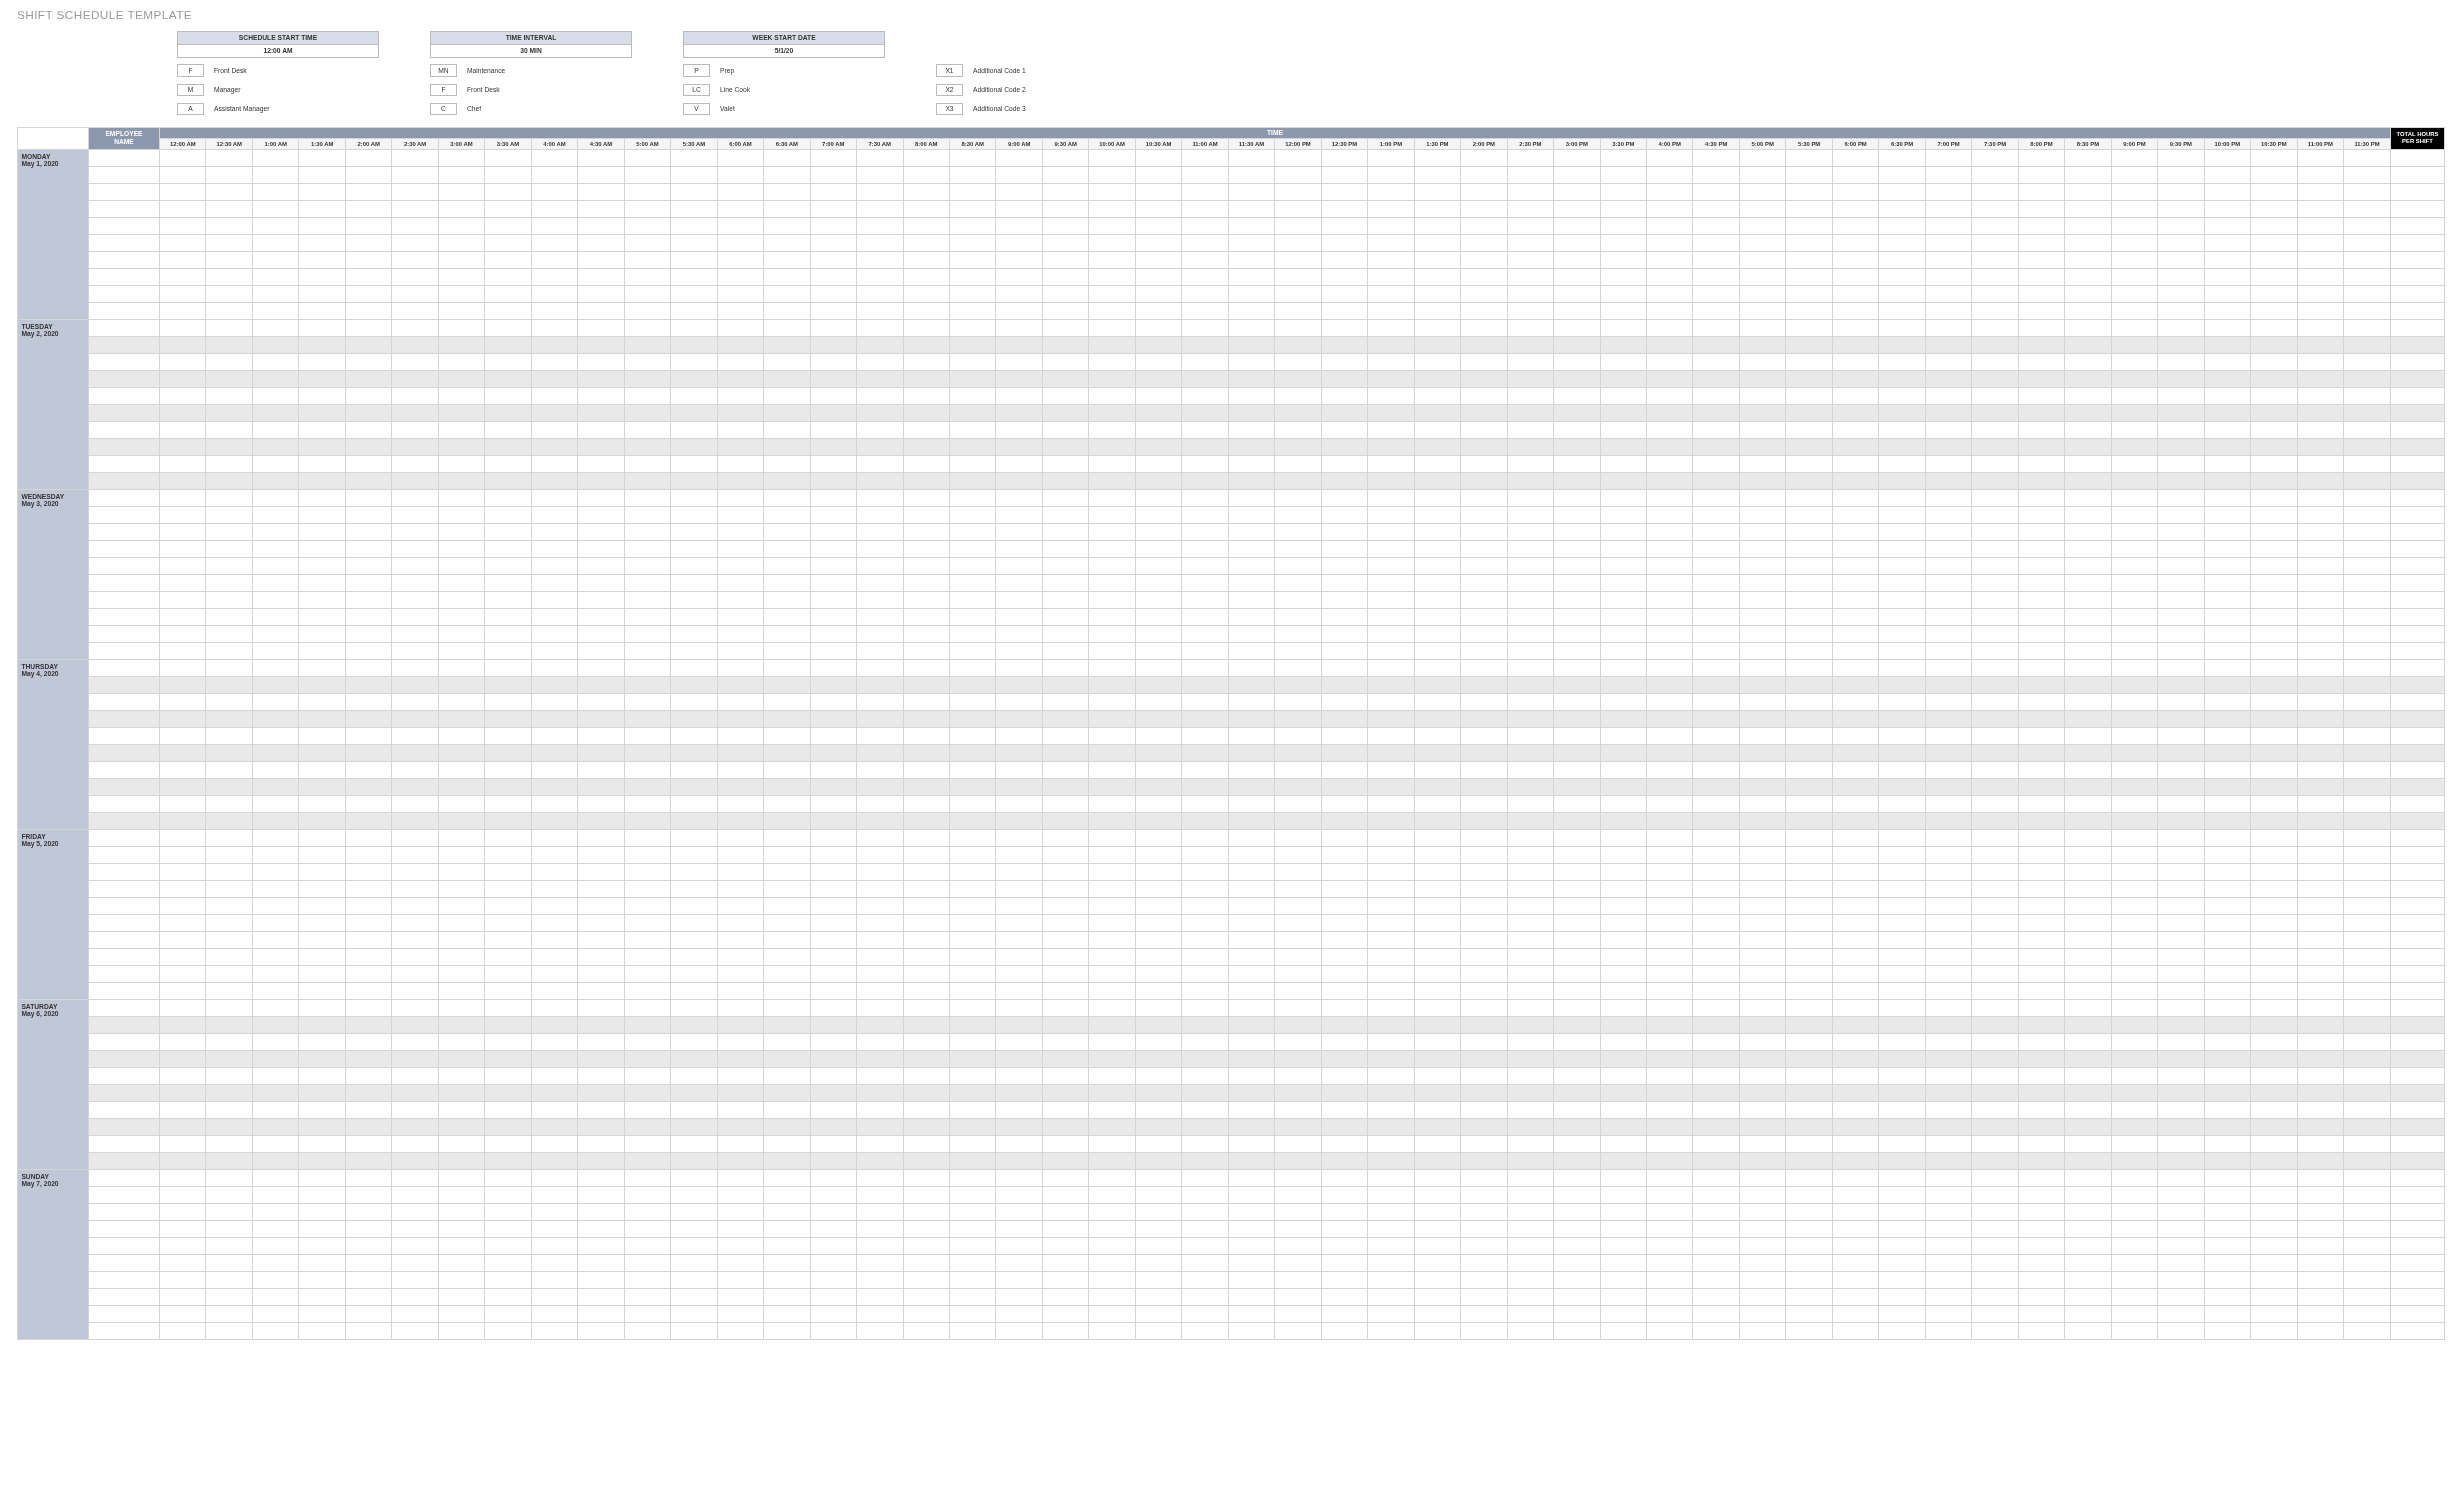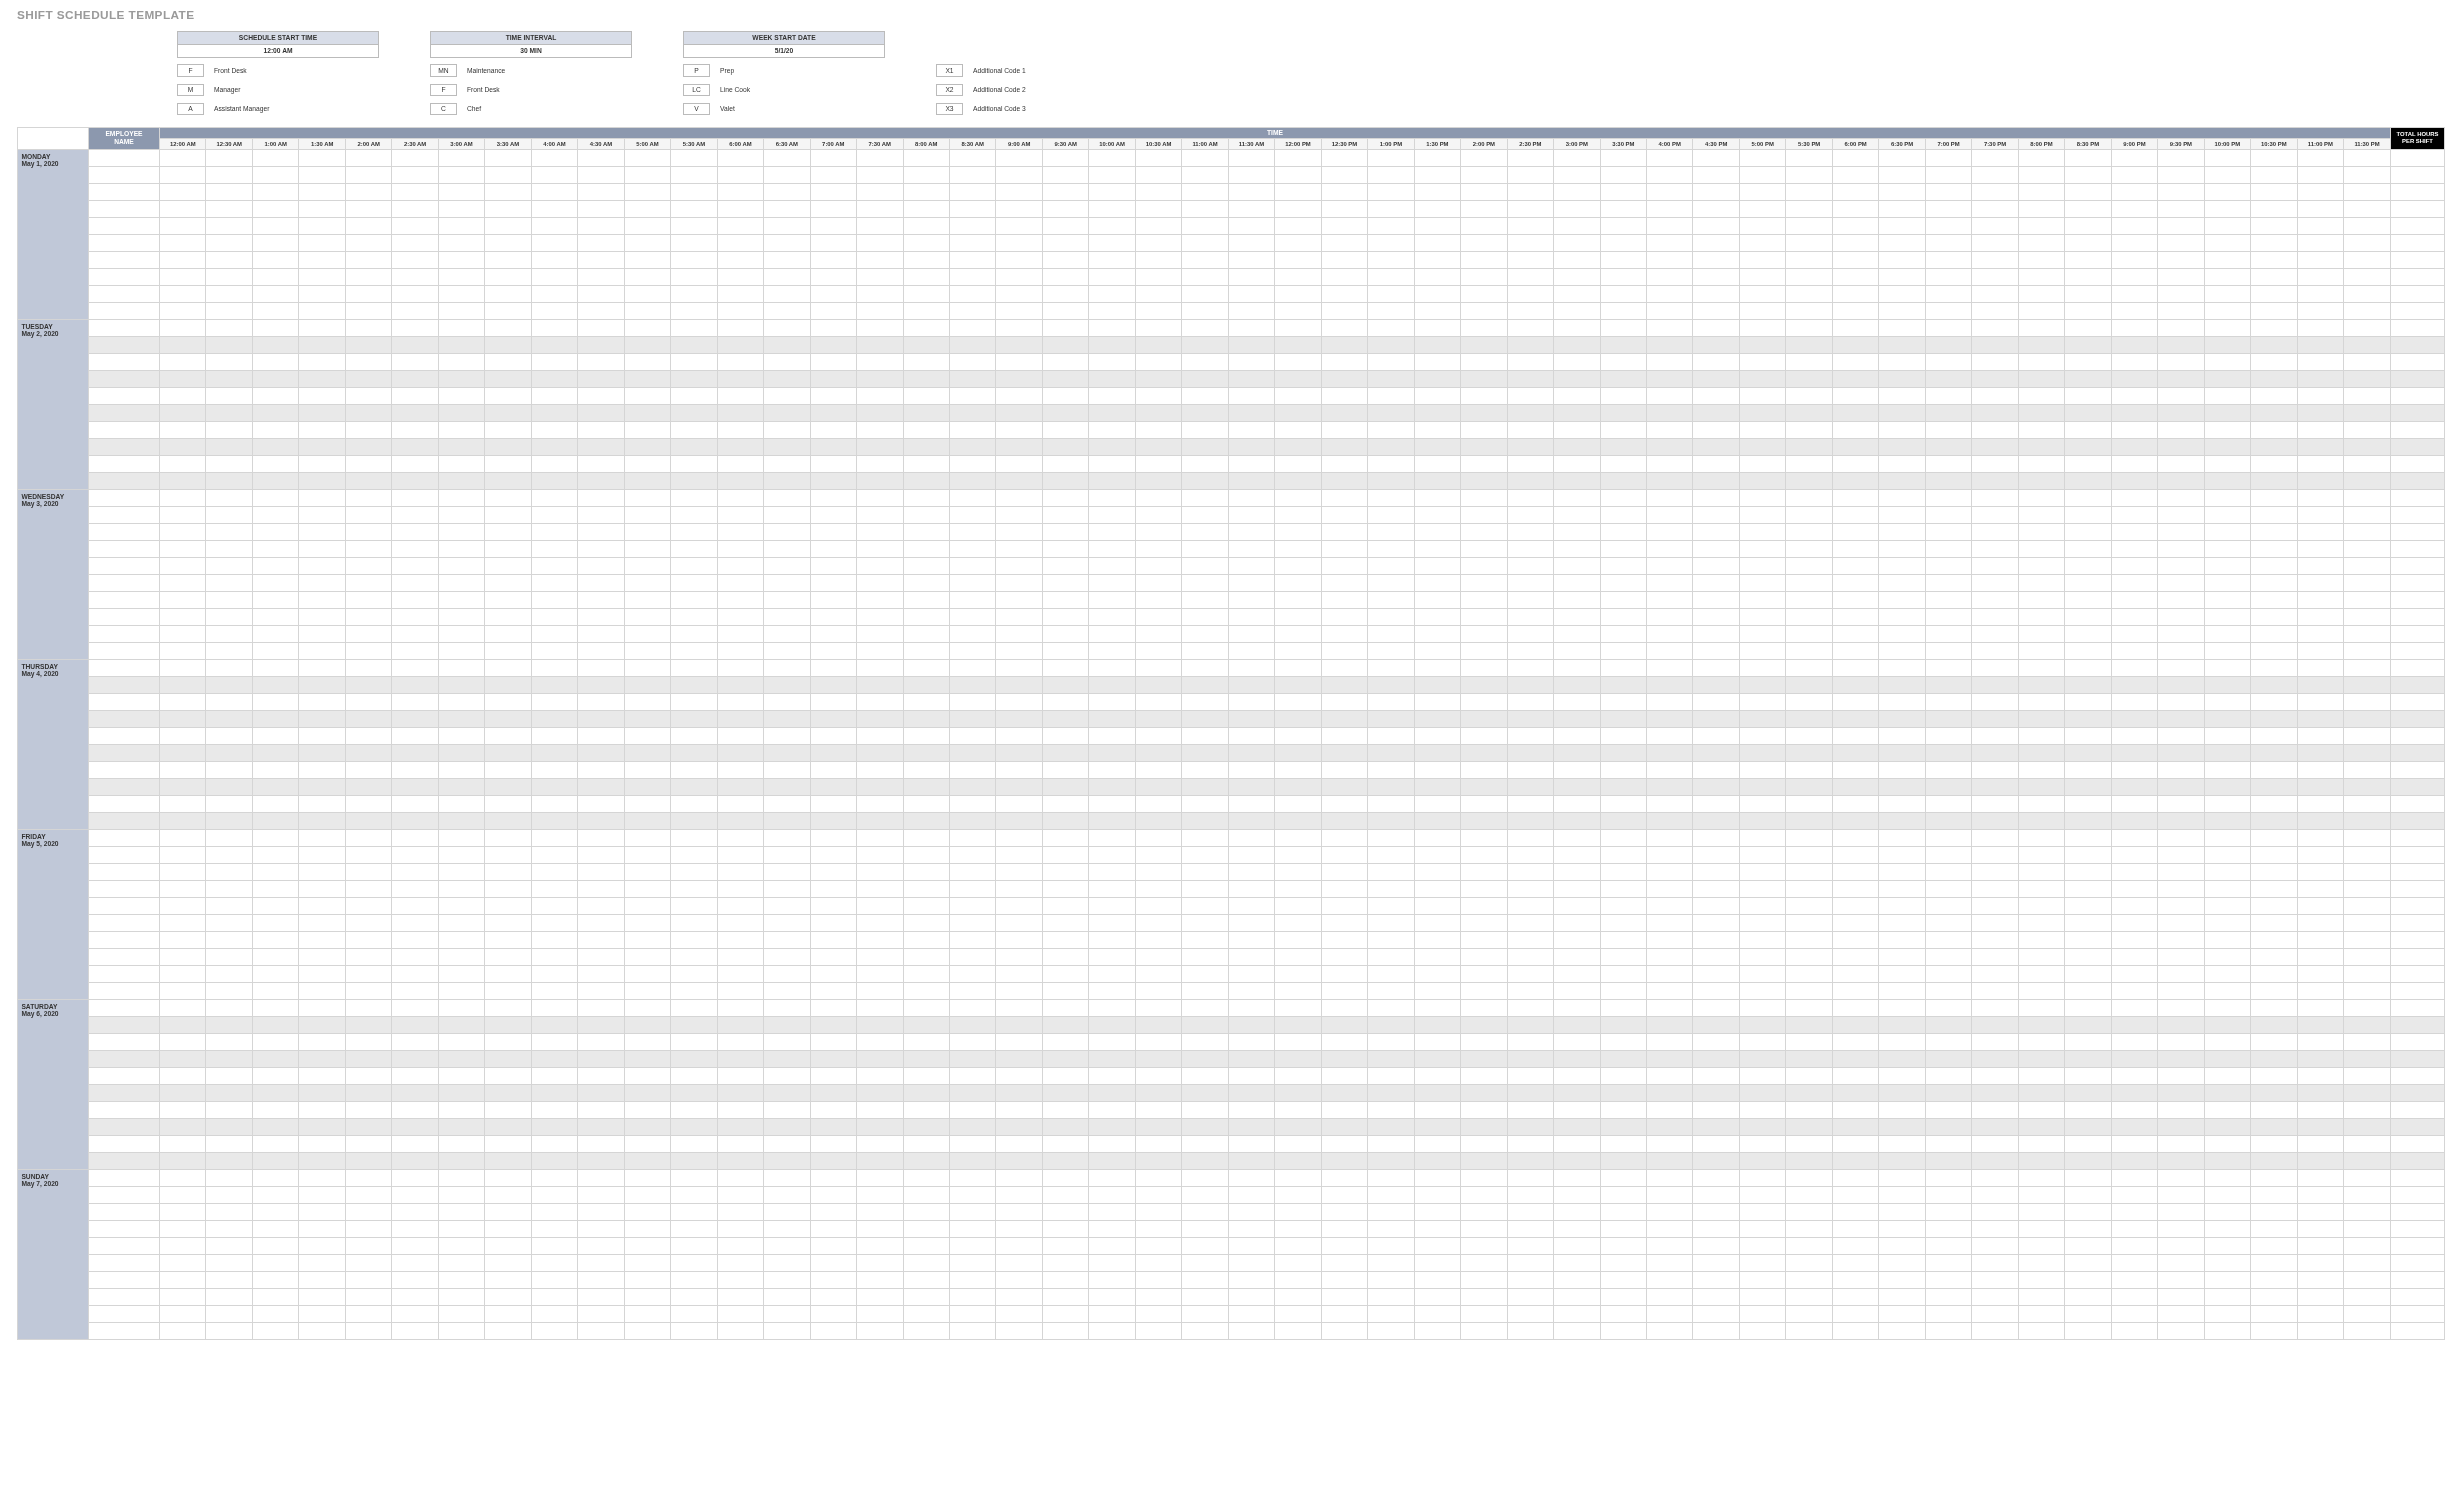--- a/index.html
+++ b/index.html
@@ -1,17 +1,17 @@
 <!DOCTYPE html>
 <html style="font-size:13.5px"><head>
 <meta charset="utf-8">
 <style>
   * { box-sizing: border-box; margin: 0; padding: 0; }
   body { font-family: Arial, sans-serif; background: #fff; padding: 8.4px 17px; font-size: 8.4px; color: #555; }
-  .title { font-size: 11.8px; font-weight: bold; color: #9a9a9a; letter-spacing: 0.4px; margin-bottom: 8.4px; }
+  .title { font-size: 11.8px; font-weight: normal; color: #9a9a9a; letter-spacing: 0.4px; margin-bottom: 8.4px; }
   .config-section { display: flex; gap: 51px; margin-left: 160px; margin-bottom: 6.7px; }
   .config-block { width: 202px; text-align: center; }
   .config-header { background: #d8dde8; border: 0.8px solid #bbb; font-size: 6.7px; font-weight: bold; padding: 2.5px; color: #333; }
   .config-value { background: #fff; border: 0.8px solid #bbb; border-top: none; font-size: 6.7px; font-weight: bold; padding: 2.5px; color: #333; }
   .legend-section { display: flex; gap: 51px; margin-left: 160px; margin-bottom: 11.8px; }
   .legend-col { display: flex; flex-direction: column; gap: 6.7px; width: 202px; }
   .legend-item { display: flex; align-items: center; gap: 10px; }
   .legend-code { width: 27px; border: 0.8px solid #bbb; font-size: 6.7px; text-align: center; padding: 1.7px; color: #333; background: #fff; }
   .legend-label { font-size: 6.7px; color: #333; }
   .schedule { border-collapse: collapse; width: 100%; table-layout: fixed; }

